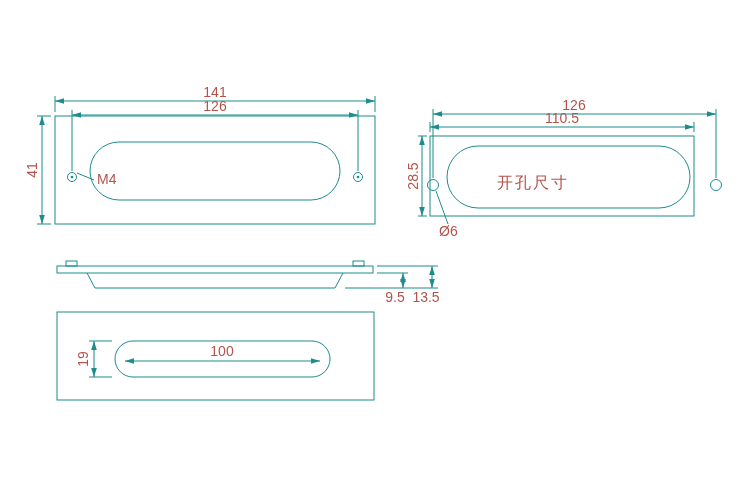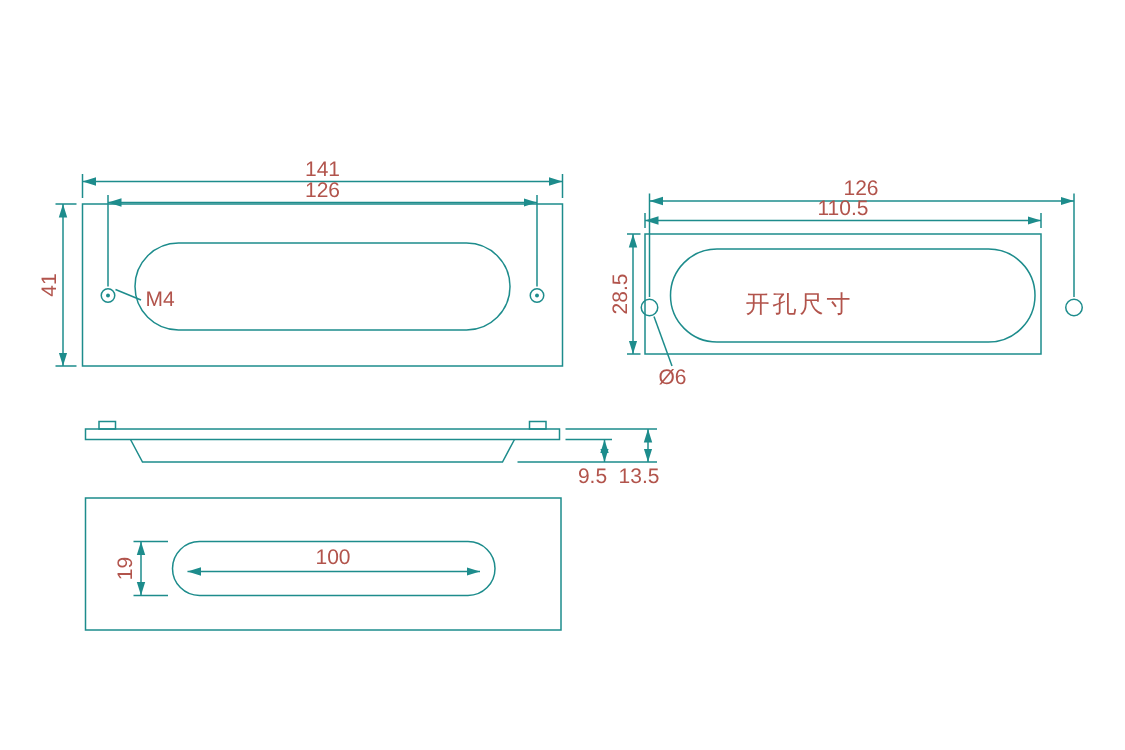--- a/index.html
+++ b/index.html
@@ -6,21 +6,20 @@
     margin: 0;
     padding: 0;
     background: #ffffff;
   }
   .canvas {
     position: relative;
     width: 750px;
     height: 423px;
     background: #ffffff;
     overflow: hidden;
-    margin-top: 20px;
   }
   svg {
     display: block;
   }
   .geo {
     stroke: var(--line, #1d8c8c);
     stroke-width: 1;
     fill: none;
   }
   .dimline {

